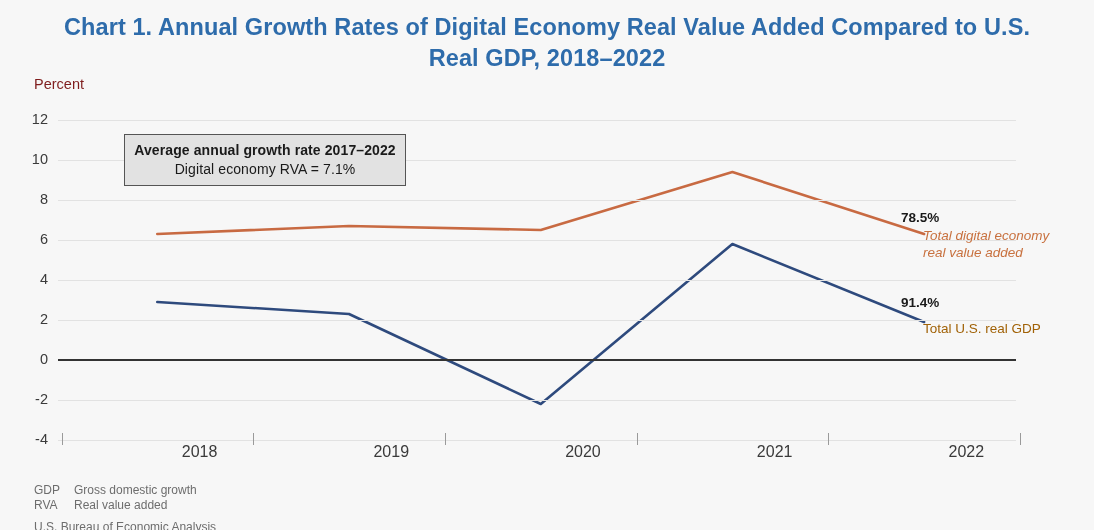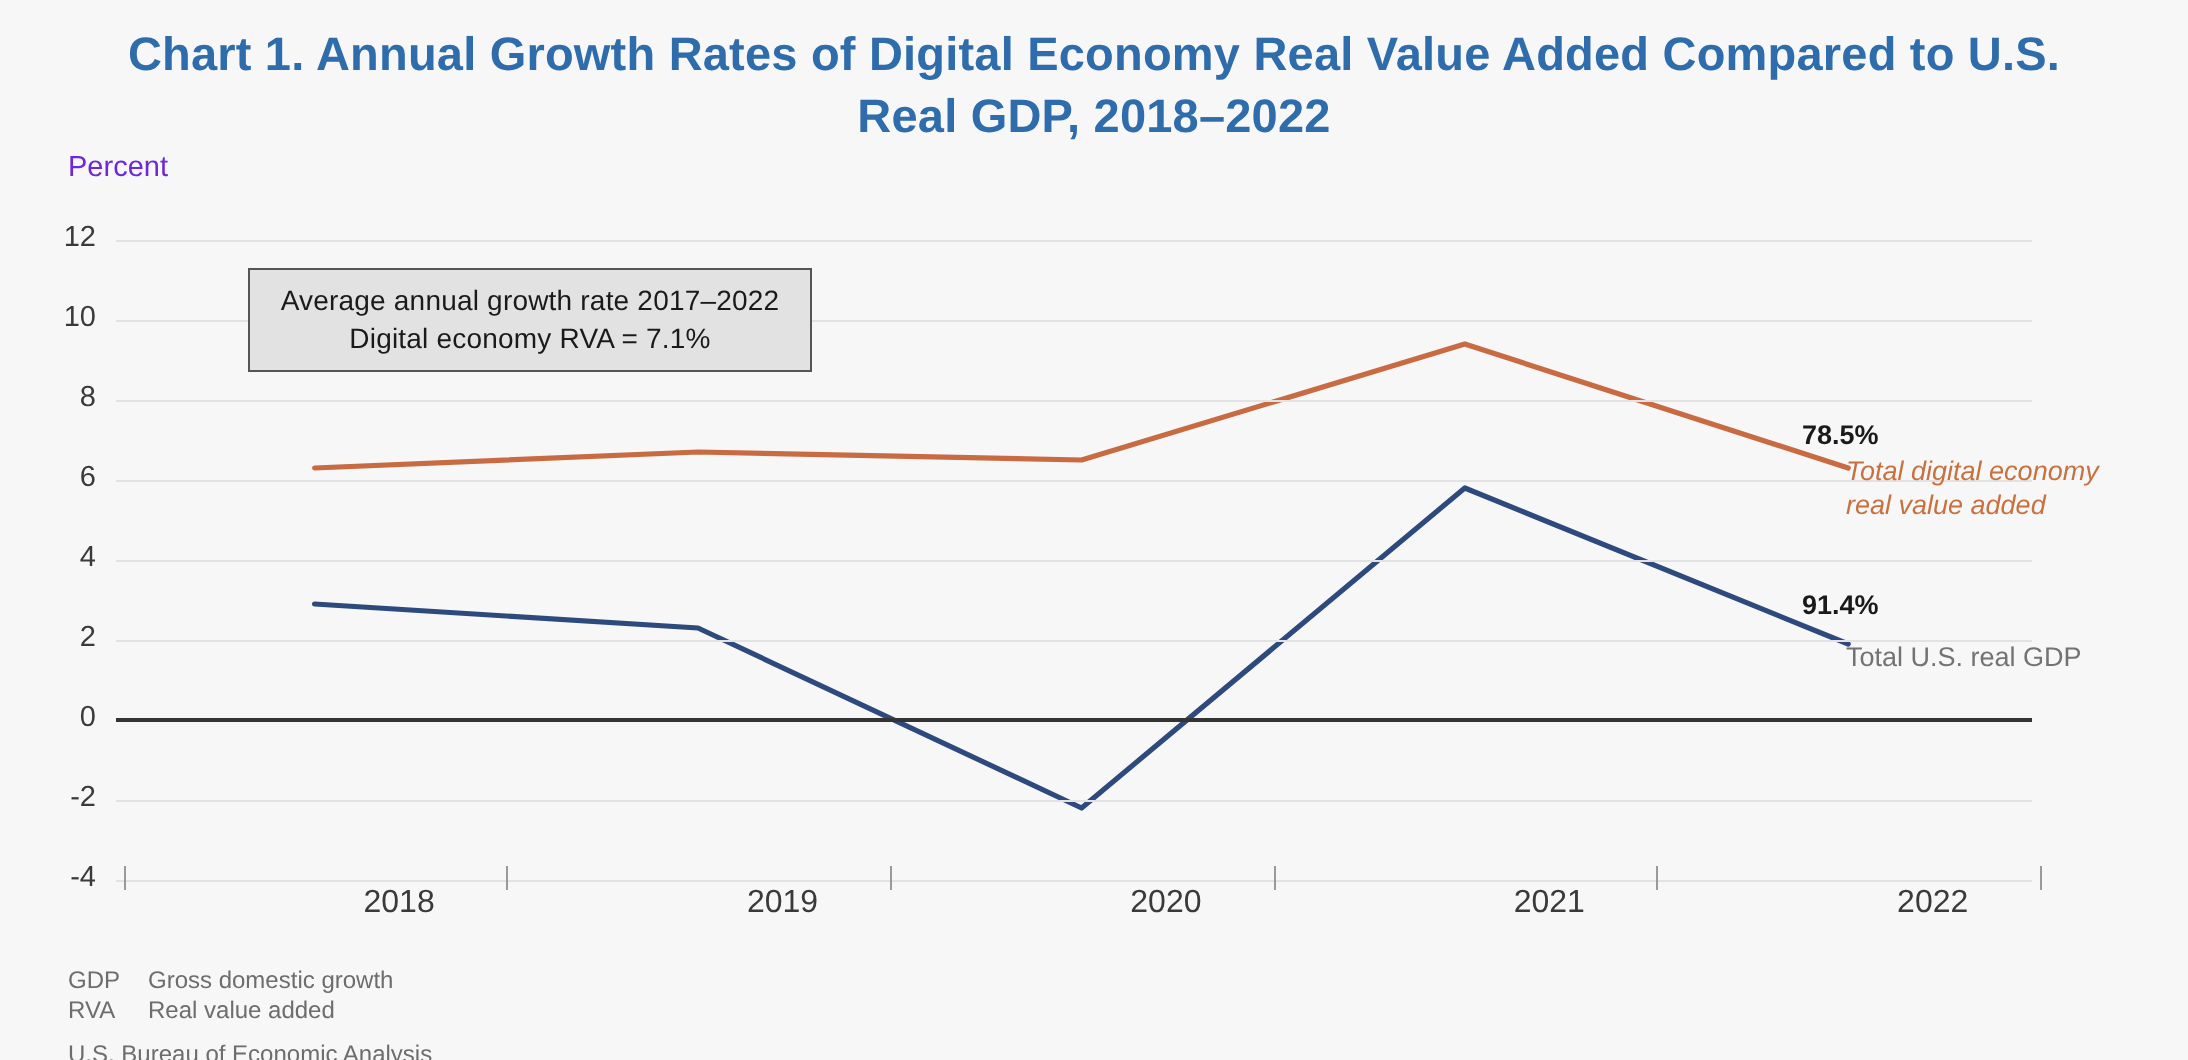--- a/index.html
+++ b/index.html
@@ -16,21 +16,21 @@
     position:absolute; left:50%; transform:translateX(-50%);
     top:12px; width:1010px;
     text-align:center;
     color:#2e6cab;
     font-size:23.5px; font-weight:bold; line-height:31px;
     letter-spacing:.1px;
   }
 
   .axis-unit {
     position:absolute; left:34px; top:76px;
-    font-size:14.5px; color:#6d28d9;
+    font-size:14.5px; color:#7f1d1d;
   }
 
   .plot { position:absolute; left:0; top:0; width:1094px; height:530px; }
 
   .gridline {
     position:absolute; left:58px; width:958px; height:1px;
     background:#e2e2e2;
   }
   .zeroline {
     position:absolute; left:58px; width:958px; height:2px;
@@ -53,33 +53,33 @@
 
   .annot-box {
     position:absolute; left:124px; top:134px;
     width:282px;
     background:#e2e2e2;
     border:1.5px solid #555;
     padding:7px 6px 8px 6px;
     box-sizing:border-box;
     text-align:center;
   }
-  .annot-head { font-size:14px; font-weight:normal; color:#1a1a1a; letter-spacing:.1px; }
+  .annot-head { font-size:14px; font-weight:bold; color:#1a1a1a; letter-spacing:.1px; }
   .annot-line { font-size:14px; color:#1a1a1a; margin-top:3px; letter-spacing:.1px; }
 
   .endlabel-val {
     position:absolute;
     font-size:13.5px; font-weight:bold; color:#1a1a1a;
   }
   .endlabel-name {
     position:absolute;
     font-size:13.5px; line-height:16.5px;
   }
   .name-orange { color:#c8713f; }
-  .name-blue { color:#737373;text-align:center; }
+  .name-blue { color:#a16207;text-align:center; }
 
   .footnotes {
     position:absolute; left:34px; top:483px;
     font-size:12px; color:#6d6d6d; line-height:15px;
   }
   .fn-row { display:flex; }
   .fn-abbr { width:40px; flex:none; }
   .fn-src { margin-top:7px; }
 </style>
 </head>

